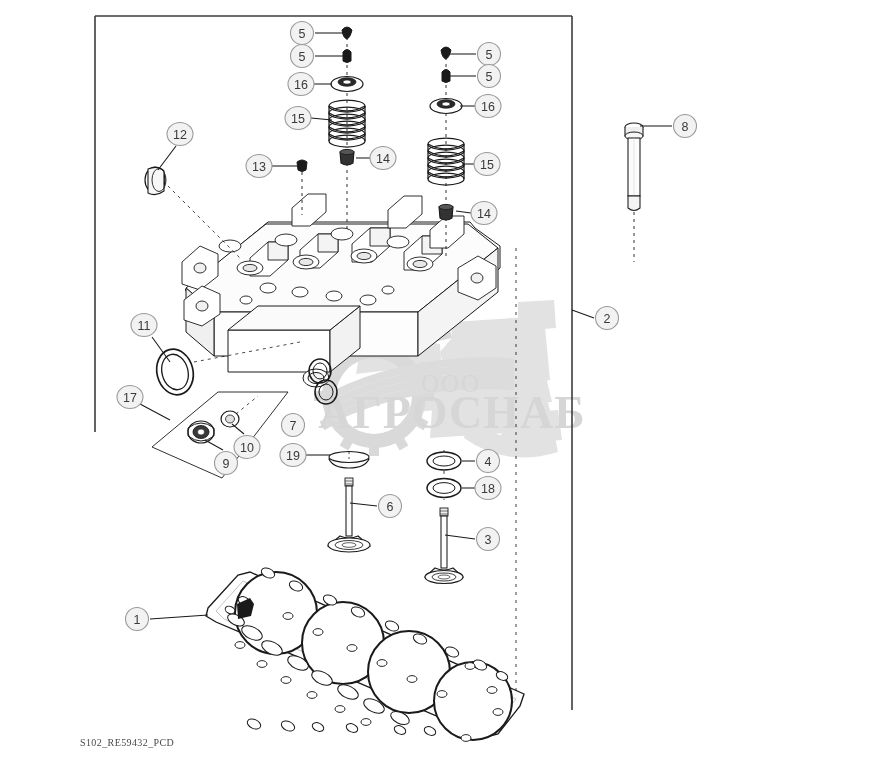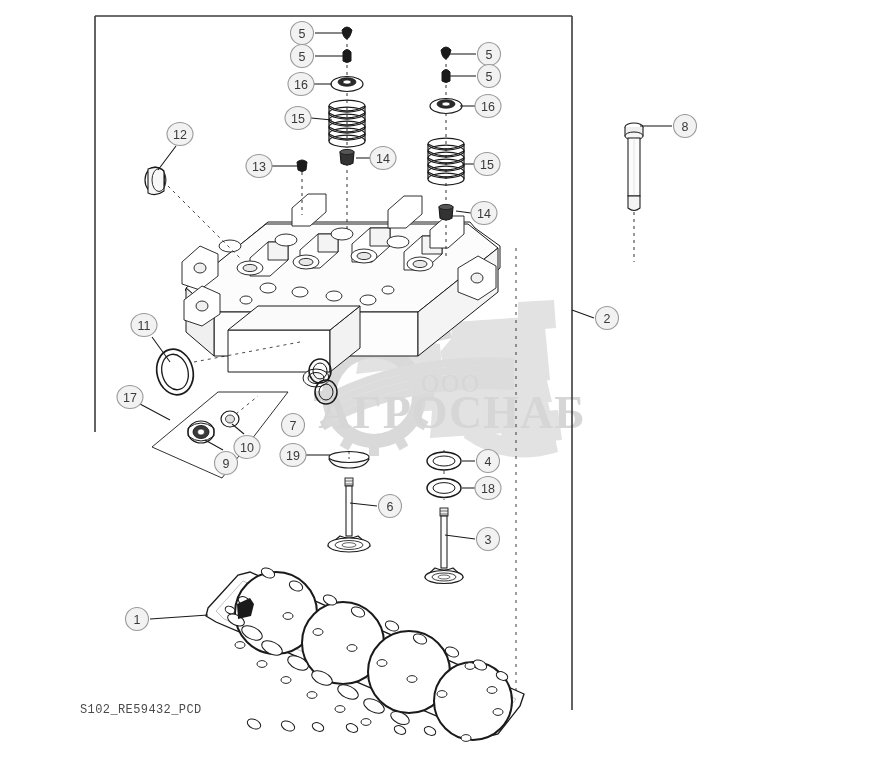--- a/index.html
+++ b/index.html
@@ -1,22 +1,22 @@
 <!DOCTYPE html>
 <html><head>
 <meta charset="utf-8">
 <title>Parts Diagram</title>
 <style>
   html,body{margin:0;padding:0;background:#ffffff;}
   body{width:891px;height:761px;position:relative;overflow:hidden;
        font-family:"Liberation Sans",sans-serif;color:#1a1a1a;}
   #stage{position:absolute;left:0;top:0;width:891px;height:761px;background:#ffffff;}
   svg#diagram{position:absolute;left:0;top:0;width:891px;height:761px;display:block;}
-  .cap{position:absolute;left:80px;top:703px;font-size:12px;letter-spacing:.4px;
-       color:#4a4a4a;white-space:nowrap;font-family:Liberation Mono, monospace;}
+  .cap{position:absolute;left:80px;top:737px;font-size:10px;letter-spacing:.4px;
+       color:#4a4a4a;white-space:nowrap;font-family:Liberation Serif, serif;}
   .wm-txt{font-family:"Liberation Serif",serif;fill:#d6d6d6;}
 </style>
 </head>
 <body>
 
 <div id="stage">
 
 <svg id="diagram" viewBox="0 0 891 761">
   <defs>
     <clipPath id="frameclip">

